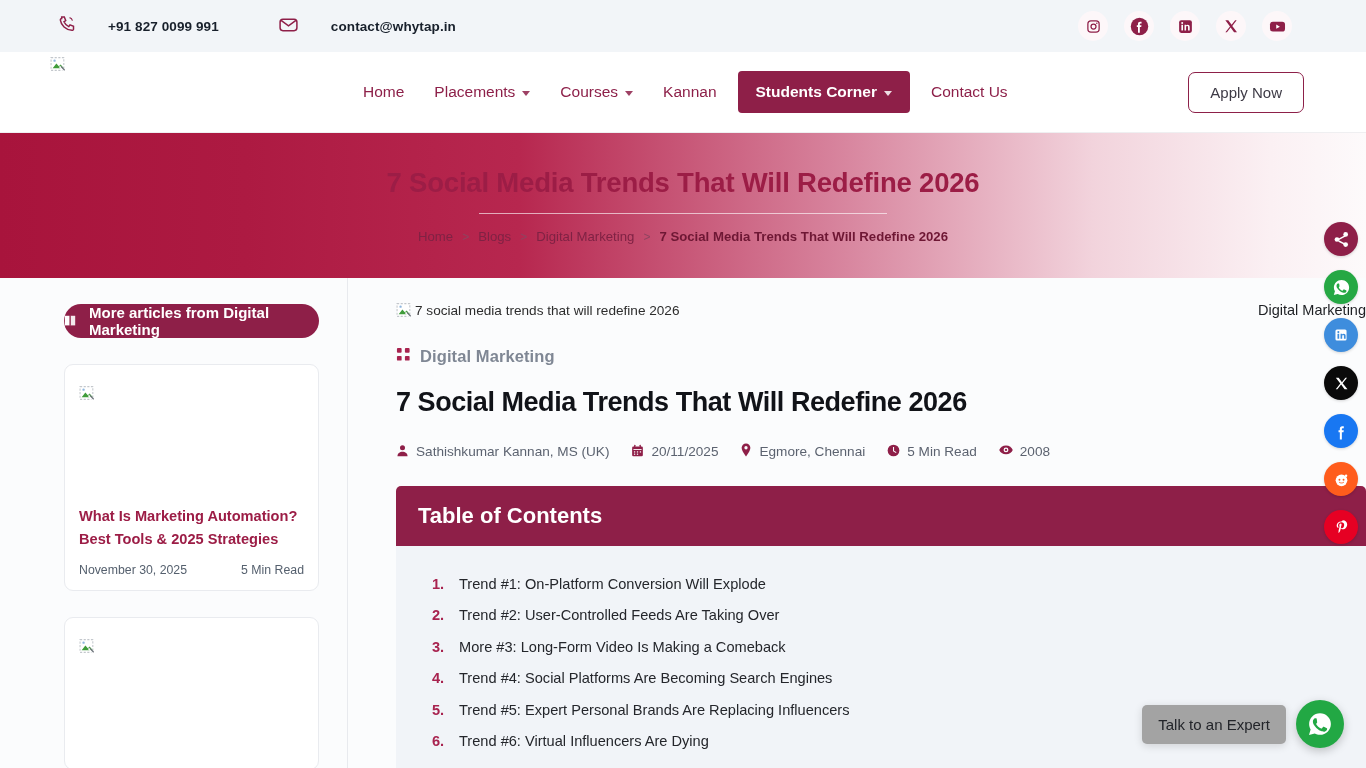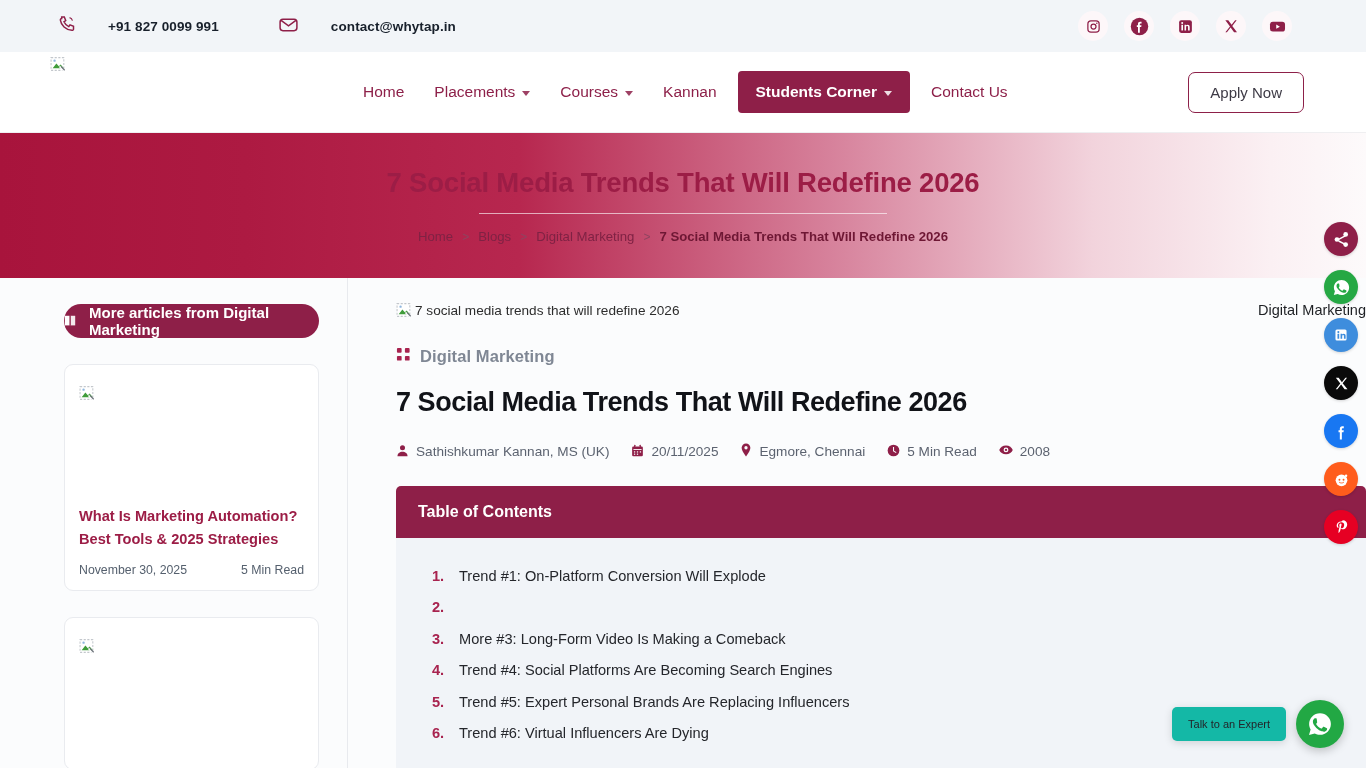--- a/index.html
+++ b/index.html
@@ -132,21 +132,21 @@
   }
   .meta-row {
     margin-top: 25px; display: flex; align-items: center; gap: 22px;
     font-size: 13.6px; color: #5c6370;
   }
   .meta-item { display: flex; align-items: center; gap: 7px; white-space: nowrap; }
 
   .toc { margin-top: 26px; margin-right: 0; }
   .toc-head {
     background: #8e1f48; color: #fff; padding: 17px 22px;
-    font-size: 16px; font-weight: bold;
+    font-size: 22px; font-weight: bold;
     border-radius: 5px 5px 0 0;
   }
   .toc-body {
     background: #f1f4f8; padding: 22px 22px 26px 22px;
   }
   .toc-body ol { list-style: none; }
   .toc-body li {
     display: flex; gap: 12px; font-size: 14.6px; color: #24262b;
     padding: 7.5px 0 8px 14px; cursor: pointer;
   }
@@ -166,22 +166,22 @@
     position: absolute; right: 0px; top: 302px; z-index: 30;
     font-size: 14.5px; color: #1e2024; white-space: nowrap;
   }
 
   
   .chat-widget {
     position: absolute; right: 22px; bottom: 20px; z-index: 50;
     display: flex; align-items: center; gap: 10px;
   }
   .chat-pill {
-    background: #14b8a6; border-radius: 5px; padding: 11px 16px;
-    font-size: 11px; color: #23252a; box-shadow: 0 2px 8px rgba(0,0,0,.14);
+    background: #a3a3a3; border-radius: 5px; padding: 11px 16px;
+    font-size: 15px; color: #23252a; box-shadow: 0 2px 8px rgba(0,0,0,.14);
     cursor: pointer; white-space: nowrap;
   }
   .chat-fab {
     width: 48px; height: 48px; border-radius: 50%; background: #22a844;
     display: flex; align-items: center; justify-content: center;
     box-shadow: 0 3px 10px rgba(0,0,0,.22); cursor: pointer;
   }
 </style>
 </head>
 <body>
@@ -442,20 +442,21 @@
       <section class="toc">
         <div class="toc-head">Table of Contents</div>
         <div class="toc-body">
           <ol>
             <li>
               <span class="toc-num">1.</span>
               <span>Trend #1: On-Platform Conversion Will Explode</span>
             </li>
             <li>
               <span class="toc-num">2.</span>
+              <span>Trend #2: User-Controlled Feeds Are Taking Over</span>
             </li>
             <li>
               <span class="toc-num">3.</span>
               <span>More #3: Long-Form Video Is Making a Comeback</span>
             </li>
             <li>
               <span class="toc-num">4.</span>
               <span>Trend #4: Social Platforms Are Becoming Search Engines</span>
             </li>
             <li>

